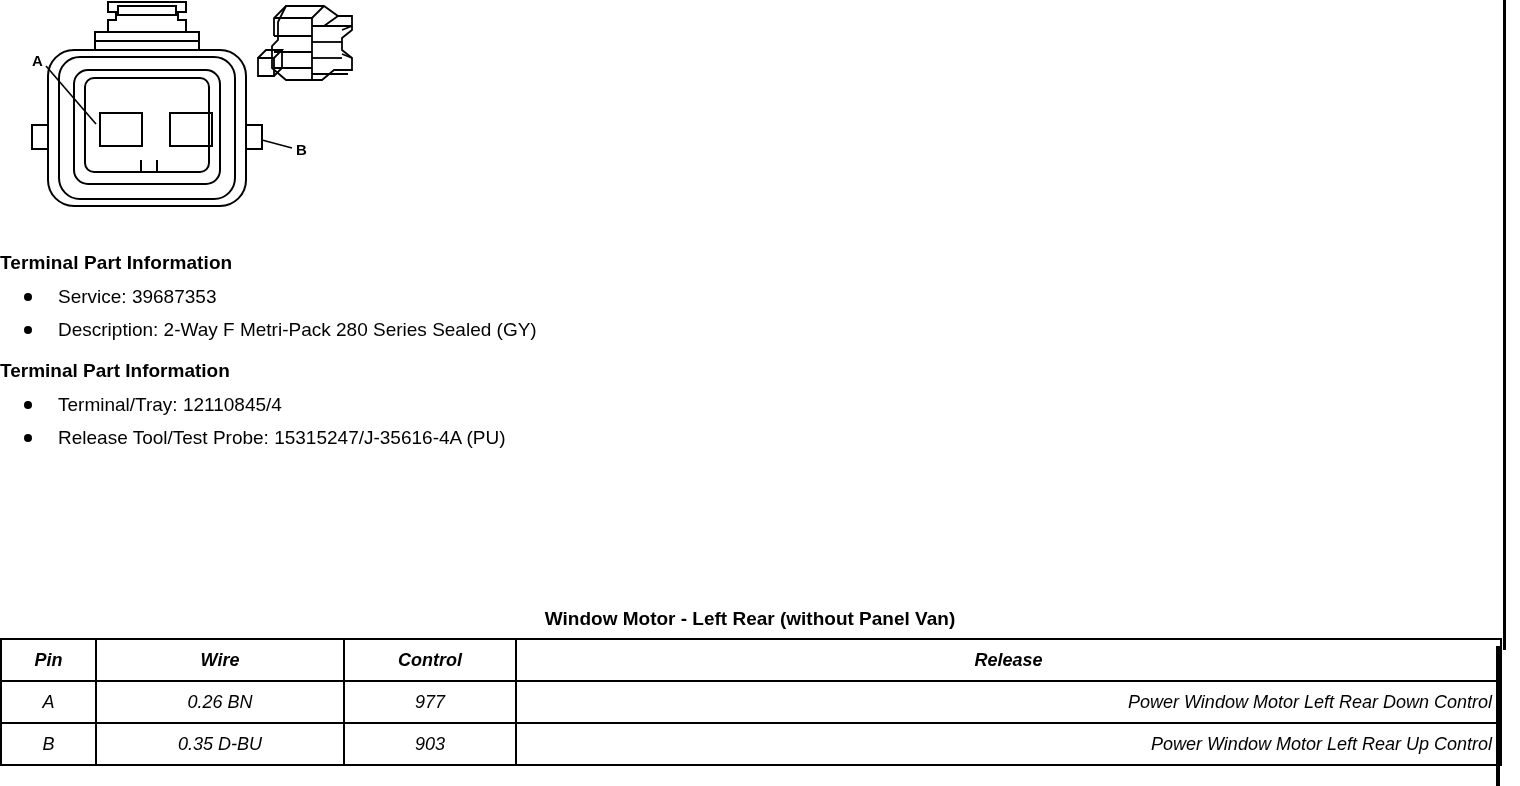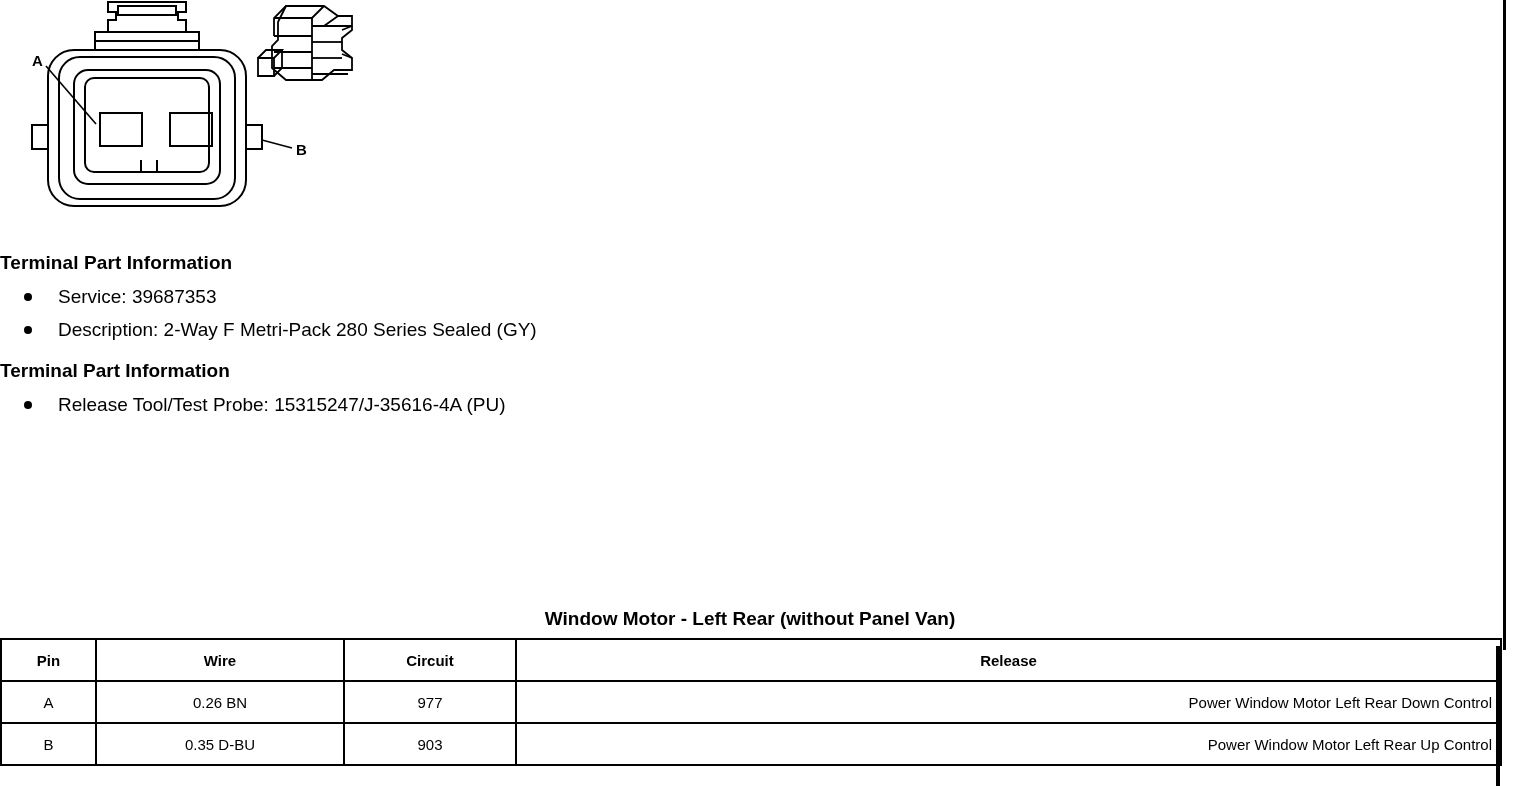--- a/index.html
+++ b/index.html
@@ -93,21 +93,22 @@
   .table-title {
     text-align: center;
     font-size: 19px;
     font-weight: bold;
     margin-bottom: 8px;
   }
   table.pin-table {
     border-collapse: collapse;
     width: 1500px;
     table-layout: fixed;
-    font-size: 15px;
+    font-size: 18px;
+    font-style: italic;
   }
   table.pin-table th,
   table.pin-table td {
     border: 2px solid #000000;
     height: 40px;
     padding: 0 8px;
     font-weight: normal;
   }
   table.pin-table thead th {
     font-weight: bold;
@@ -230,39 +231,40 @@
   <div class="section-heading">Terminal Part Information</div>
 
   <ul class="info-list">
     <li>Service: 39687353</li>
     <li>Description: 2-Way F Metri-Pack 280 Series Sealed (GY)</li>
   </ul>
 
   <div class="heading2">Terminal Part Information</div>
 
   <ul class="info-list">
+    <li>Terminal/Tray: 12110845/4</li>
     <li>Release Tool/Test Probe: 15315247/J-35616-4A (PU)</li>
   </ul>
 </div>
 
 <div class="table-wrap">
   <div class="table-title">Window Motor - Left Rear (without Panel Van)</div>
 
   <table class="pin-table">
     <colgroup>
       <col class="w-pin">
       <col class="w-wire">
       <col class="w-circuit">
       <col class="w-function">
     </colgroup>
     <thead>
       <tr>
         <th>Pin</th>
         <th>Wire</th>
-        <th>Circuit</th>
+        <th>Control</th>
         <th>Release</th>
       </tr>
     </thead>
     <tbody>
       <tr>
         <td class="c-pin">A</td>
         <td class="c-wire">0.26 BN</td>
         <td class="c-circuit">977</td>
         <td class="c-function">Power Window Motor Left Rear Down Control</td>
       </tr>

